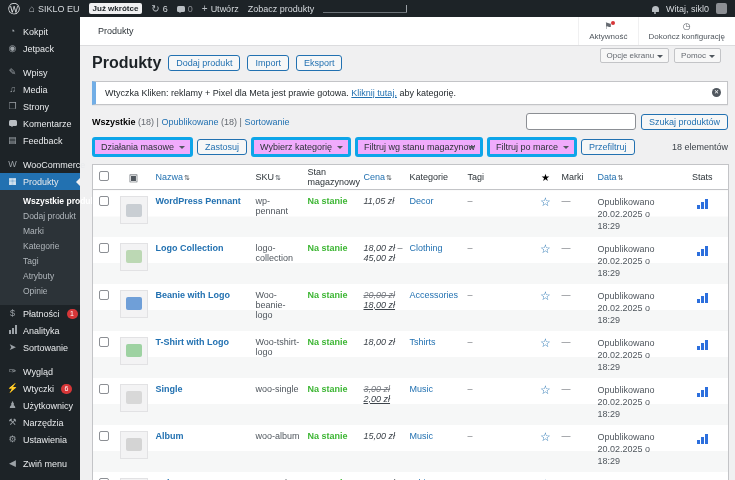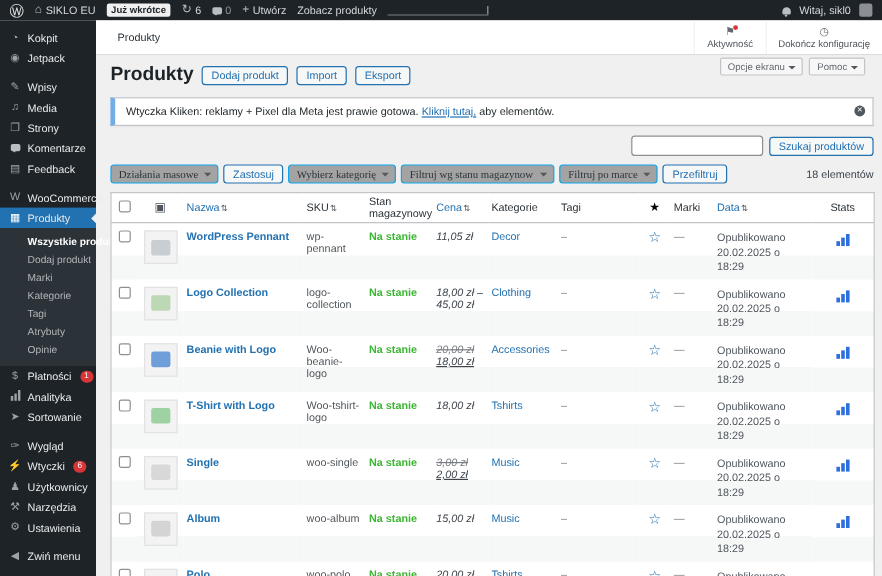--- a/index.html
+++ b/index.html
@@ -71,22 +71,22 @@
     font-size:6px;line-height:9px;text-align:center;cursor:pointer;}
   .viewsrow{display:flex;align-items:center;margin-top:8px;font-size:9px;}
   .views{color:#646970;}
   .views .cur{color:#000;font-weight:bold;}
   .views a{color:#2271b1;text-decoration:none;cursor:pointer;}
   .cnt{color:#646970;}
   .searchbox{margin-left:auto;display:flex;align-items:center;}
   .search-input{width:110px;height:17px;border:1px solid #8c8f94;border-radius:3px;background:#fff;padding:0 4px;font-size:9px;}
   .searchbox .btn2{margin-left:5px;}
   .filterrow{display:flex;align-items:center;margin-top:7px;font-size:9px;gap:4px;}
-  .sel{position:relative;background:#a3a3a3;border:1px solid #0ea5e9;border-radius:3px;color:#2c3338;
-    padding:2px 16px 2px 6px;cursor:pointer;white-space:nowrap;overflow:hidden;font-family:Liberation Serif, serif;}
+  .sel{position:relative;background:#f0abfc;border:3px solid #0ea5e9;border-radius:3px;color:#2c3338;
+    padding:2px 16px 2px 6px;cursor:pointer;white-space:nowrap;overflow:hidden;}
   .filterrow .btn2{margin-left:0;}
   .itemcount{margin-left:auto;color:#3c434a;}
 
   
   table{margin-top:7px;width:636px;border-collapse:collapse;table-layout:fixed;background:#fff;
     border:1px solid #c3c4c7;font-size:9px;}
   col.w-cb{width:22px;}col.w-img{width:38px;}col.w-name{width:100px;}col.w-sku{width:52px;}
   col.w-stock{width:56px;}col.w-price{width:46px;}col.w-cat{width:58px;}col.w-tags{width:68px;}
   col.w-star{width:26px;}col.w-marki{width:36px;}col.w-date{width:82px;}col.w-stats{width:52px;}
   thead th{height:25px;font-weight:400;color:#2c3338;text-align:left;padding:2px 3px;vertical-align:middle;
@@ -264,25 +264,32 @@
 
     <div class="h1row">
       <h1>Produkty</h1>
       <span class="btn2">Dodaj produkt</span>
       <span class="btn2">Import</span>
       <span class="btn2">Eksport</span>
     </div>
 
     <div class="notice">
       <span>Wtyczka Kliken: reklamy + Pixel dla Meta jest prawie gotowa.</span>
-      <a>Kliknij tutaj,</a><span> aby elementów.</span>
+      <a>Kliknij tutaj,</a><span> aby kategorię.</span>
       <span class="dismiss">✕</span>
     </div>
 
     <div class="viewsrow">
+      <span class="views">
+        <span class="cur">Wszystkie</span> <span class="cnt">(18)</span>
+        <span>|</span>
+        <a>Opublikowane</a> <span class="cnt">(18)</span>
+        <span>|</span>
+        <a>Sortowanie</a>
+      </span>
       <span class="searchbox">
         <input class="search-input" style="">
         <span class="btn2">Szukaj produktów</span>
       </span>
     </div>
 
     <div class="filterrow">
       <span class="sel">Działania masowe</span>
       <span class="btn2">Zastosuj</span>
       <span class="sel">Wybierz kategorię</span>

